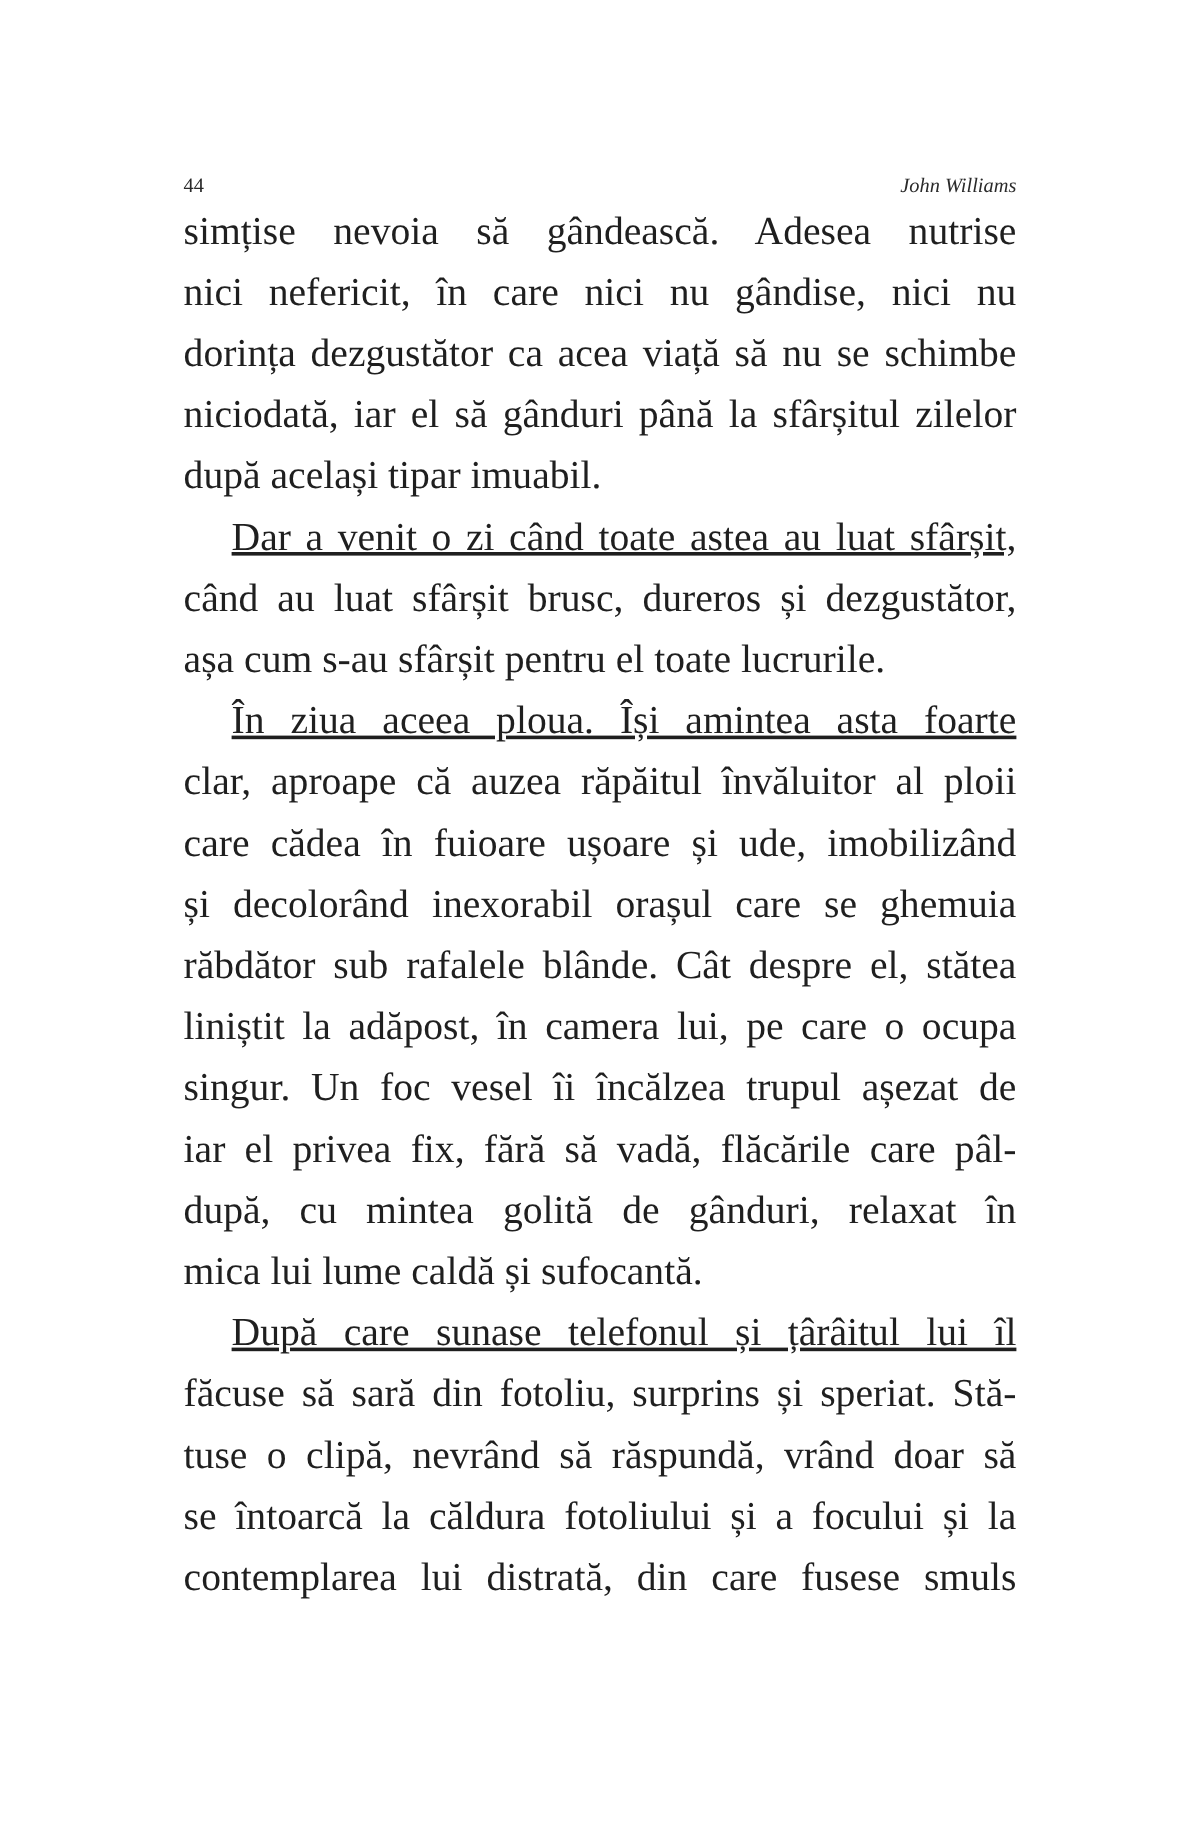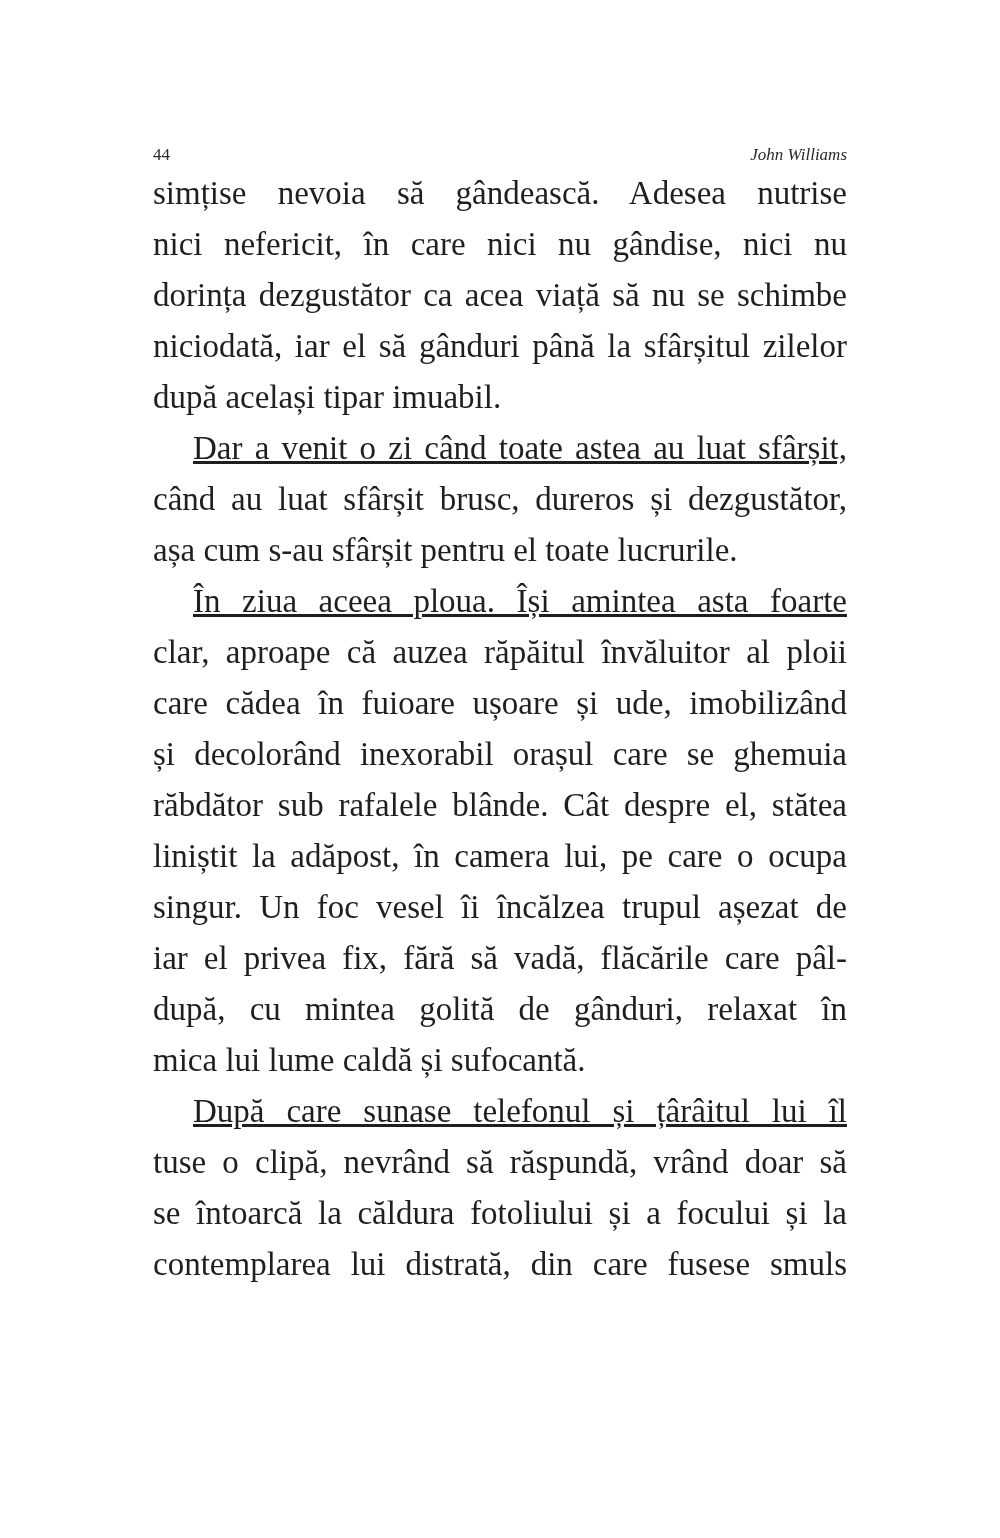--- a/index.html
+++ b/index.html
@@ -102,18 +102,19 @@
       <span class="line" style="word-spacing: 0px;">răbdător sub rafalele blânde. Cât despre el, stătea</span>
       <span class="line" style="word-spacing: 0px;">liniștit la adăpost, în camera lui, pe care o ocupa</span>
       <span class="line" style="word-spacing: 0px;">singur. Un foc vesel îi încălzea trupul așezat de</span>
       <span class="line" style="word-spacing: 0px;">iar el privea fix, fără să vadă, flăcările care pâl-</span>
       <span class="line" style="word-spacing: 0px;">după, cu mintea golită de gânduri, relaxat în</span>
       <span class="line last">mica lui lume caldă și sufocantă.</span>
     </div>
 
     <div>
       <span class="line indent" style="word-spacing: 0px;">După care sunase telefonul și țârâitul lui îl</span>
+      <span class="line" style="word-spacing: 0px;">făcuse să sară din fotoliu, surprins și speriat. Stă-</span>
       <span class="line" style="word-spacing: 0px;">tuse o clipă, nevrând să răspundă, vrând doar să</span>
       <span class="line" style="word-spacing: 0px; font-family: Liberation Serif, serif;">se întoarcă la căldura fotoliului și a focului și la</span>
       <span class="line" style="word-spacing: 0px;">contemplarea lui distrată, din care fusese smuls</span>
     </div>
   </div>
 </div>
 
 </body></html>

